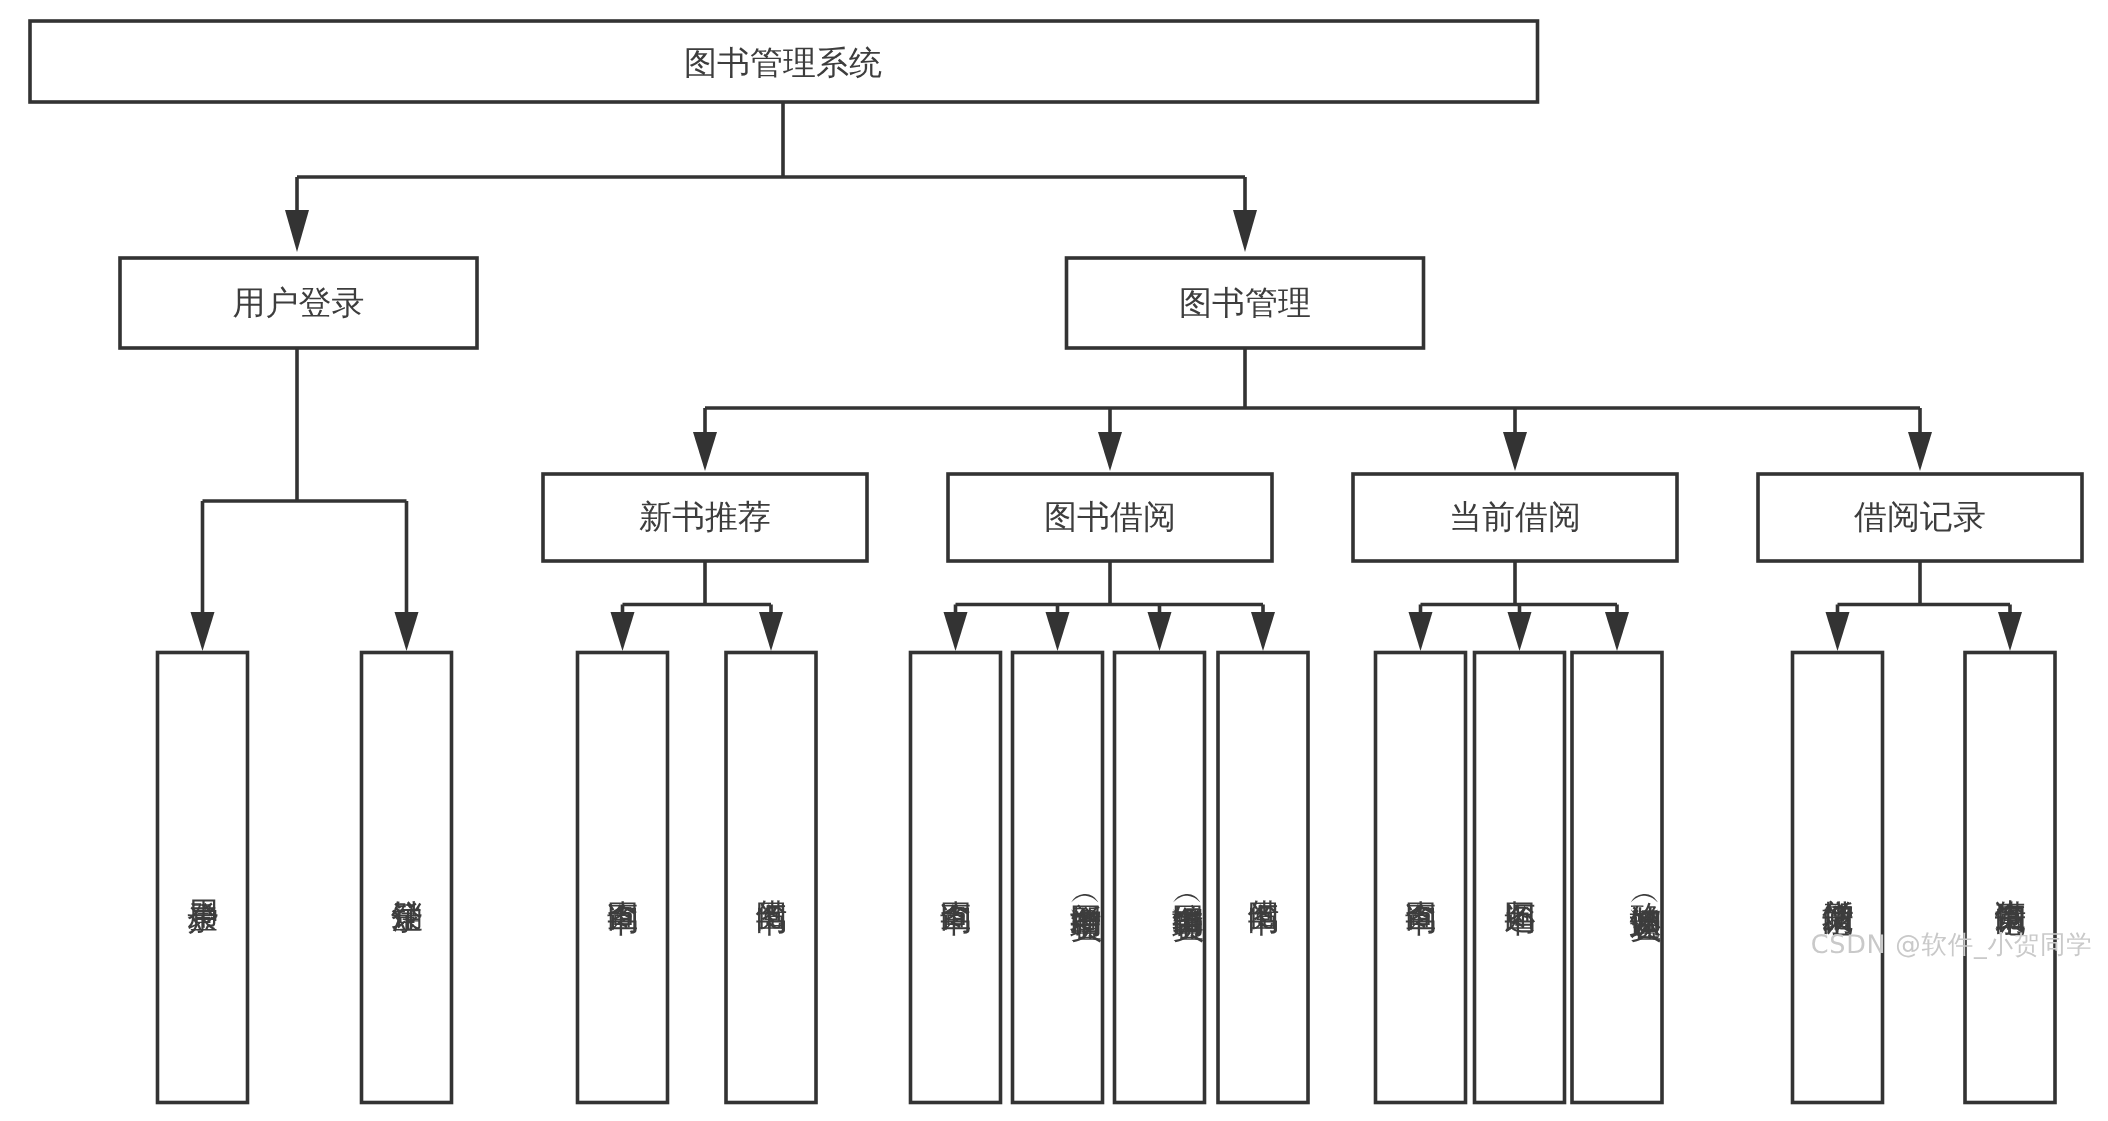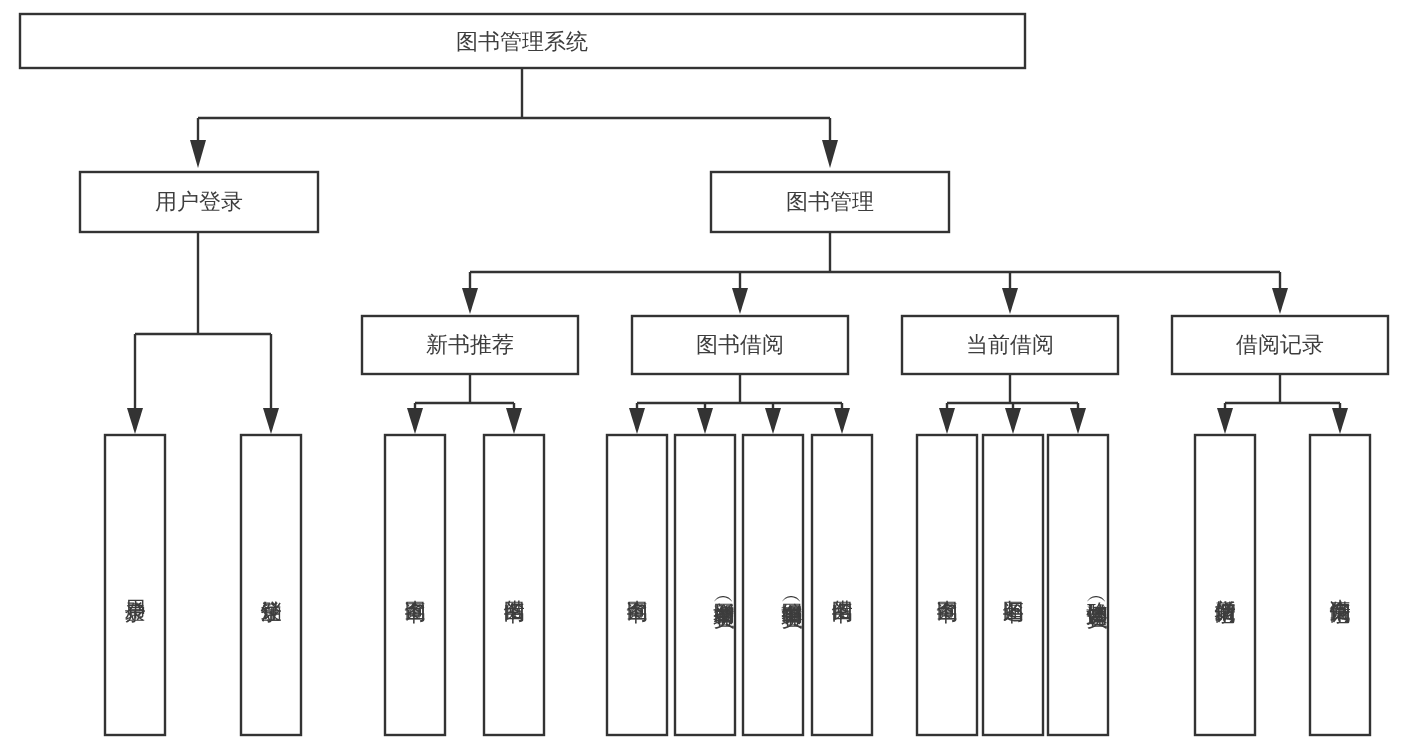--- a/index.html
+++ b/index.html
@@ -214,14 +214,15 @@
   <div class="vlabel-wrap" style="left:743px; top:443px; width:60px; height:292px;">编辑图书（管理员）</div>
   <div class="vlabel-wrap centered" style="left:812px; top:435px; width:60px; height:300px;">借阅图书</div>
 
   <div class="vlabel-wrap centered" style="left:917px; top:435px; width:60px; height:300px;">查询图书</div>
   <div class="vlabel-wrap centered" style="left:983px; top:435px; width:60px; height:300px;">归还图书</div>
   <div class="vlabel-wrap" style="left:1048px; top:443px; width:60px; height:292px;">确认归还（管理员）</div>
 
   <div class="vlabel-wrap centered" style="left:1195px; top:435px; width:60px; height:300px;">新增借阅记录</div>
   <div class="vlabel-wrap centered" style="left:1310px; top:435px; width:60px; height:300px;">查询借阅记录</div>
 
+  <div class="watermark">CSDN @软件_小贺同学</div>
 
 </div>
 
 </body></html>

